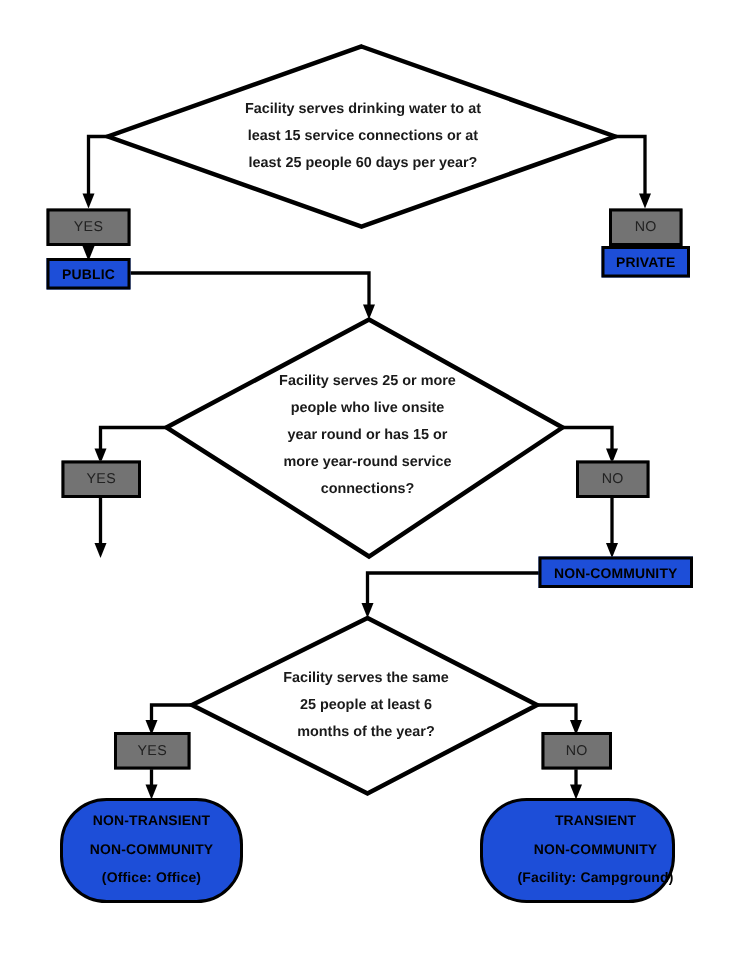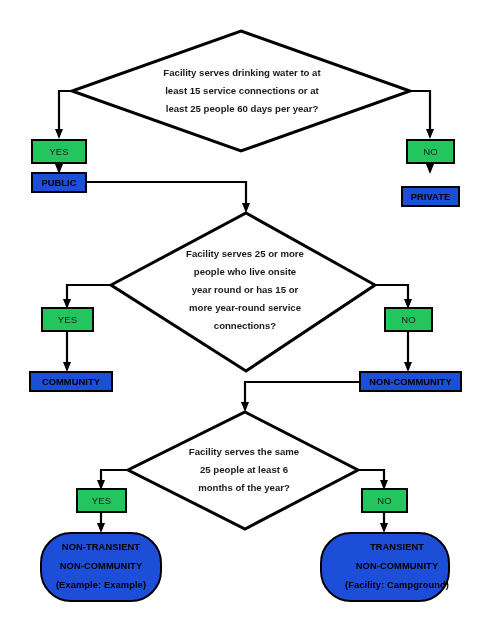--- a/index.html
+++ b/index.html
@@ -55,21 +55,21 @@
   }
   
   .node-box {
     position: absolute;
     box-sizing: border-box;
     display: flex;
     flex-direction: column;
     align-items: center;
     justify-content: center;
     border: 2.5px solid #000000;
-    background: #22c55e;
+    background: #737373;
     font-family: "Liberation Sans", sans-serif;
     z-index: 5;
   }
   .yn-box {
     font-size: 9.5px;
     font-weight: normal;
     color: #222222;
     letter-spacing: 0.2px;
   }
   .result-box {
@@ -161,52 +161,49 @@
   </div>
 
   <div class="node-box yn-box" style="left:406px; top:139px; width:49px; height:25px;">
     <span class="line">NO</span>
   </div>
 
   <div class="node-box result-box" style="left:31px; top:172px; width:56px; height:21px;">
     <span class="line">PUBLIC</span>
   </div>
 
-  <div class="node-box result-box" style="left:401px; top:186px; width:59px; height:21px;">
+  <div class="node-box result-box" style="left:401px; top:164px; width:59px; height:21px;">
     <span class="line">PRIVATE</span>
   </div>
 
   <div class="node-box yn-box" style="left:41px; top:307px; width:53px; height:25px;">
     <span class="line">YES</span>
   </div>
 
   <div class="node-box yn-box" style="left:384px; top:307px; width:49px; height:25px;">
     <span class="line">NO</span>
   </div>
 
-  <div class="node-box result-box" style="left:29px; top:371px; width:84px; height:21px;">
-    <span class="line">COMMUNITY</span>
-  </div>
 
   <div class="node-box result-box" style="left:359px; top:371px; width:103px; height:21px;">
     <span class="line">NON-COMMUNITY</span>
   </div>
 
   <div class="node-box yn-box" style="left:76px; top:488px; width:51px; height:25px;">
     <span class="line">YES</span>
   </div>
 
   <div class="node-box yn-box" style="left:361px; top:488px; width:47px; height:25px;">
     <span class="line">NO</span>
   </div>
 
   <div class="node-box result-box multiline" style="left:40px; top:532px; width:122px; height:70px;">
     <span class="line">NON-TRANSIENT</span>
     <span class="line">NON-COMMUNITY</span>
-    <span class="line">(Example: Example)</span>
+    <span class="line">(Office: Office)</span>
   </div>
 
   <div class="node-box result-box multiline" style="left:320px; top:532px; width:130px; height:70px;padding-left:24px;">
     <span class="line">TRANSIENT</span>
     <span class="line">NON-COMMUNITY</span>
     <span class="line">(Facility: Campground)</span>
   </div>
 
 </div>
 

